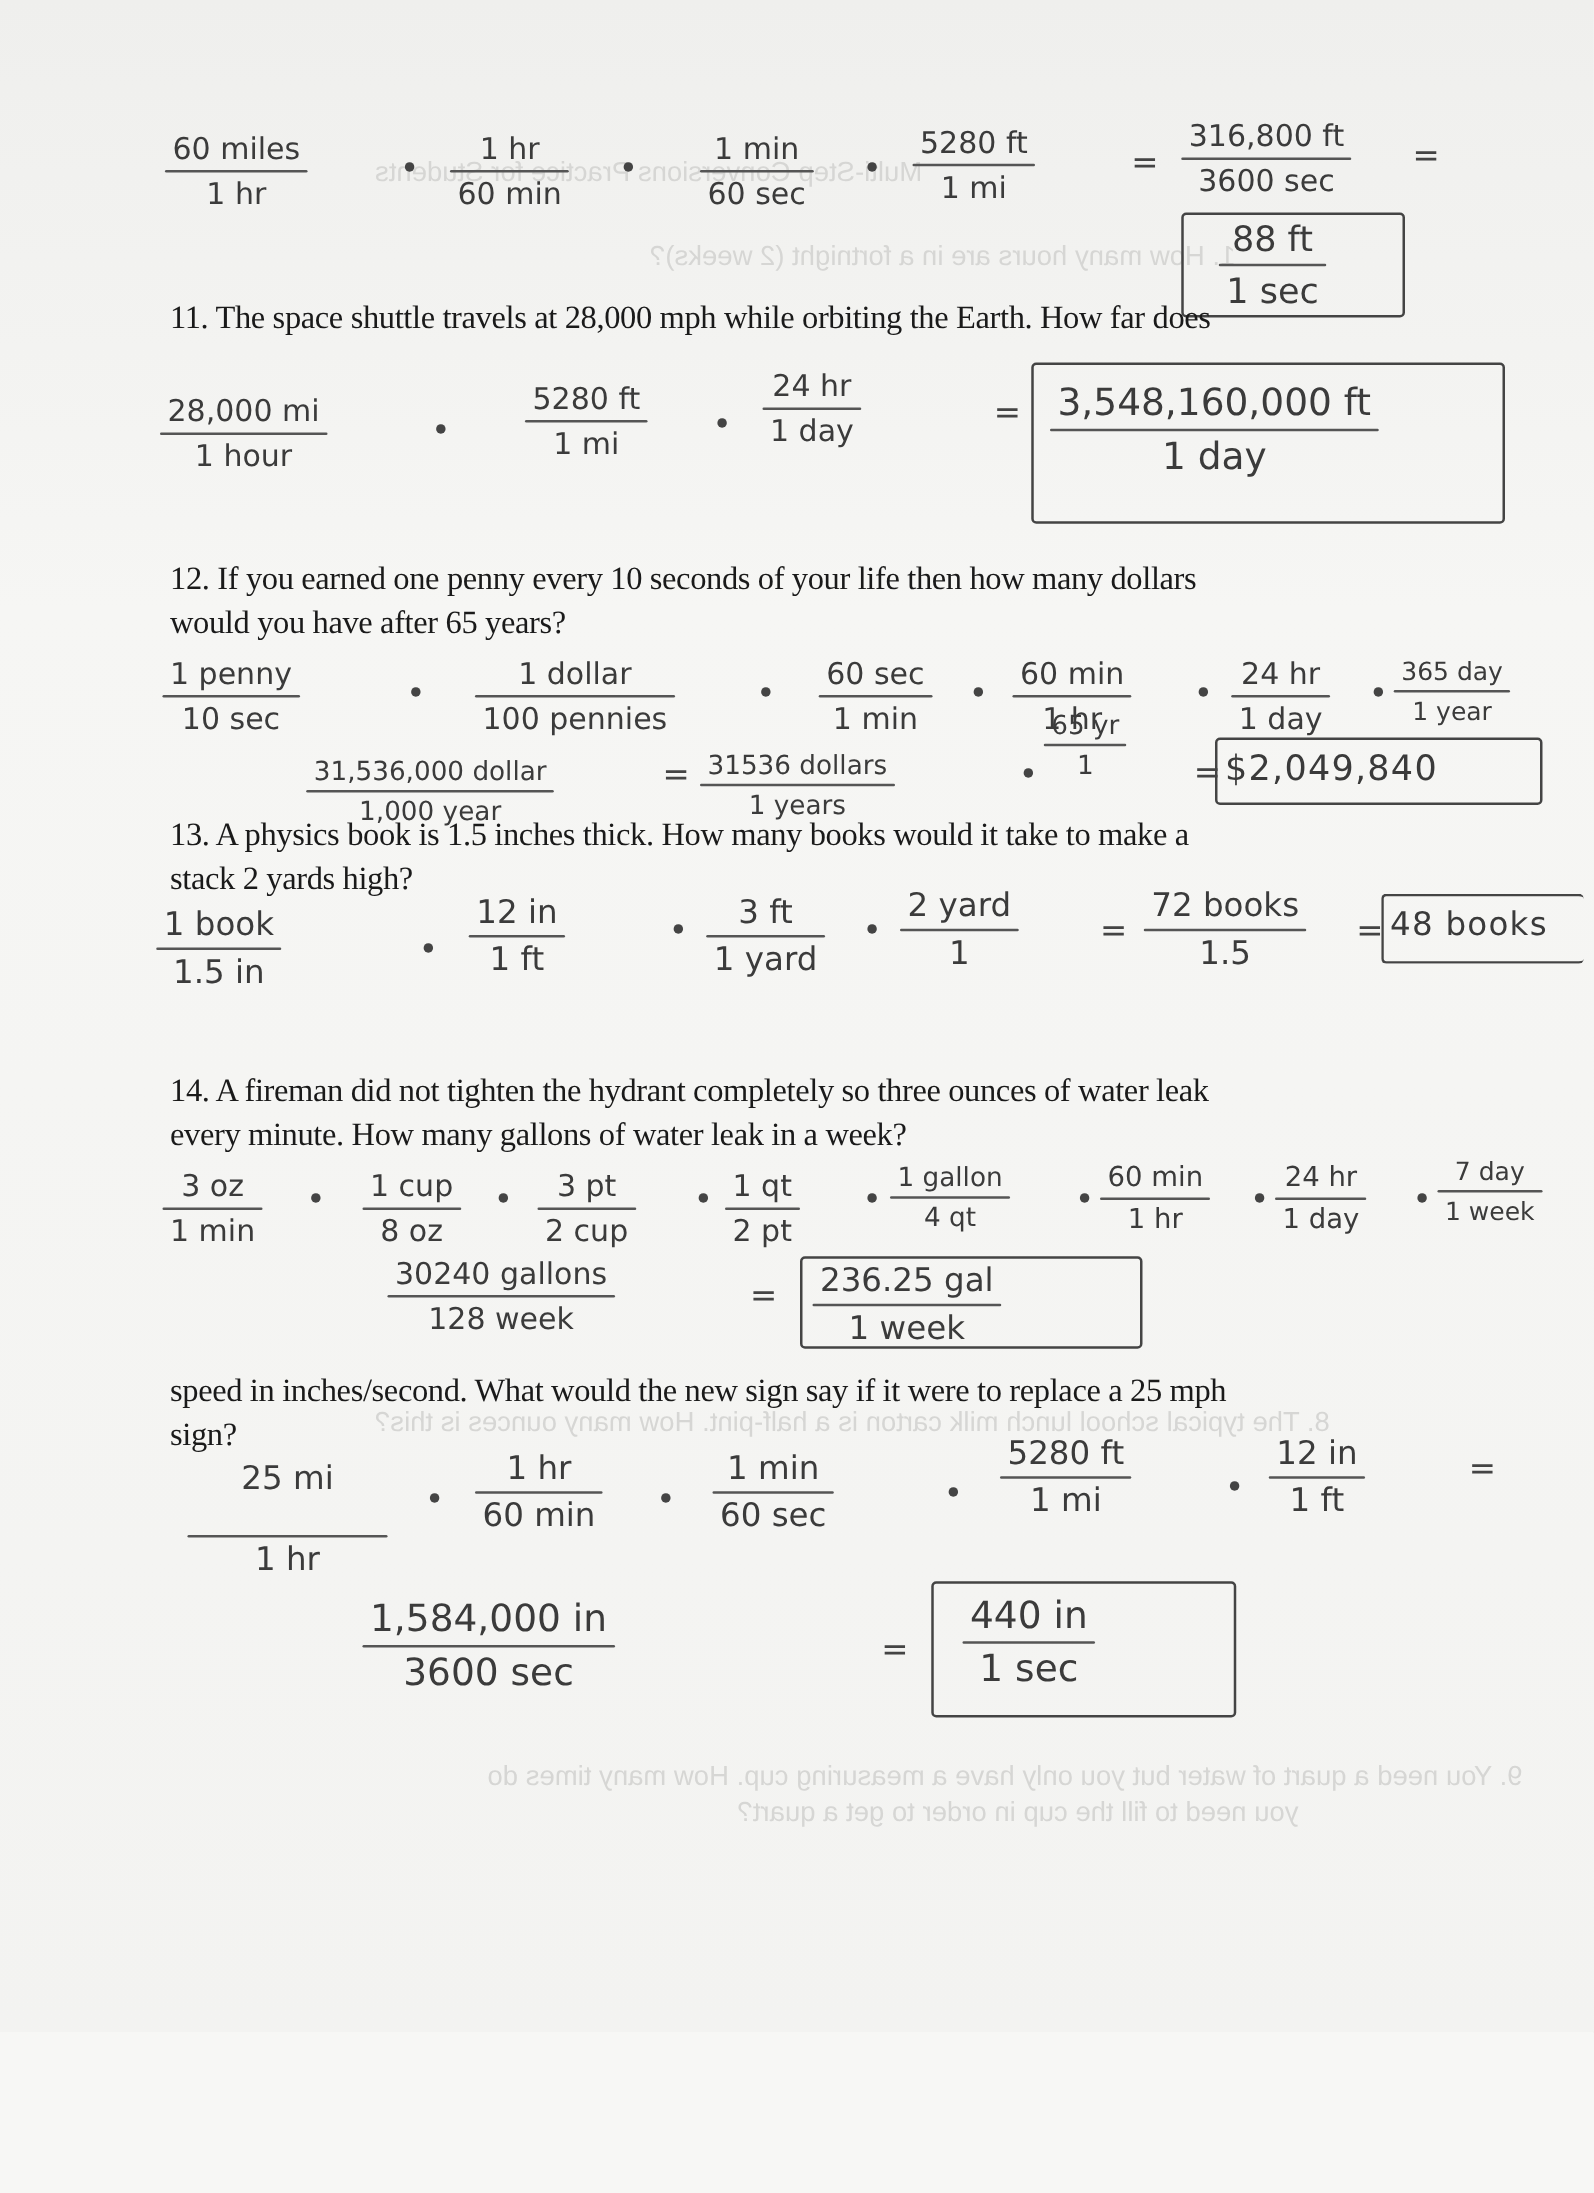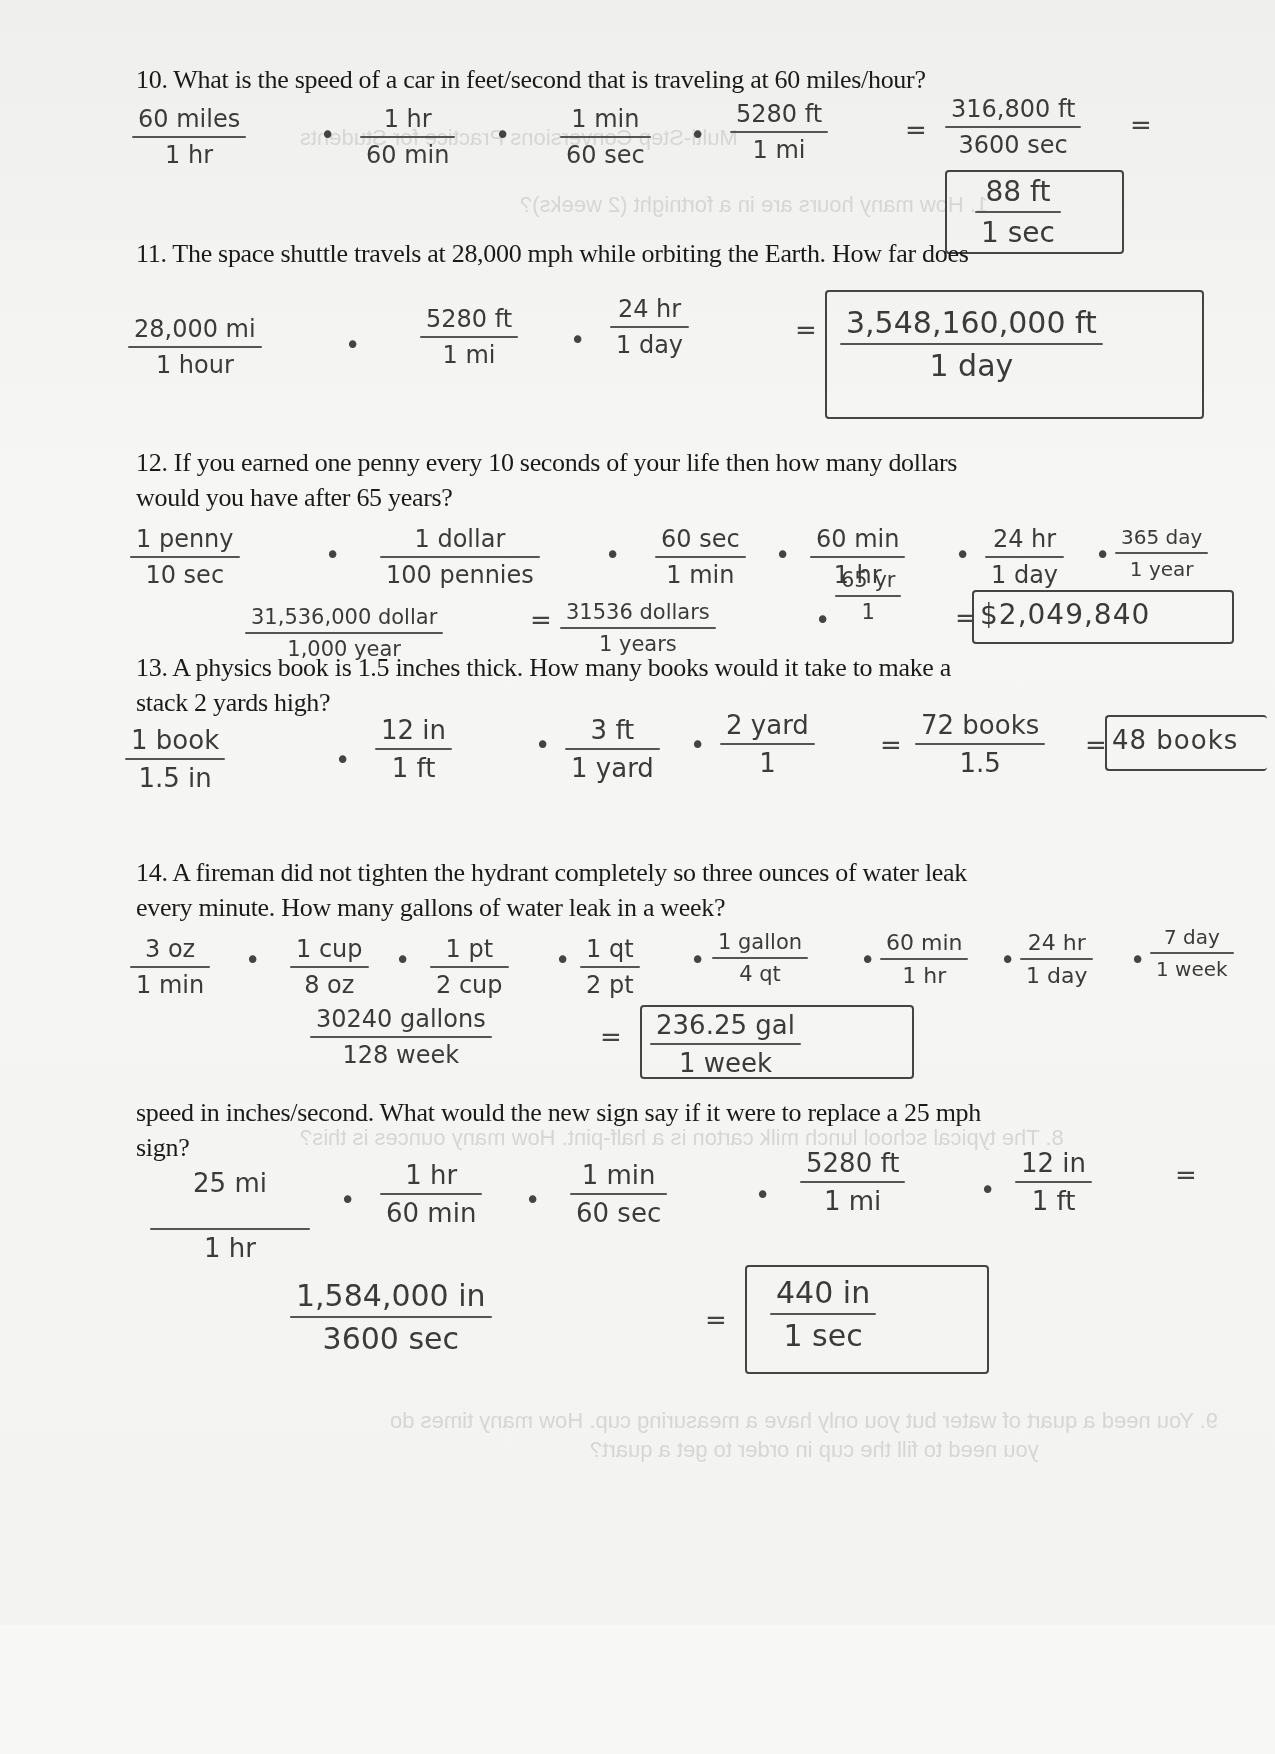--- a/index.html
+++ b/index.html
@@ -38,21 +38,20 @@
 <body>
 
 <div class="page">
 
   <div class="ghost" style="left:300px;top:125px;">Multi-Step Conversions Practice for Students</div>
   <div class="ghost" style="left:520px;top:192px;">1. How many hours are in a fortnight (2 weeks)?</div>
   <div class="ghost" style="left:300px;top:1125px;">8. The typical school lunch milk carton is a half-pint. How many ounces is this?</div>
   <div class="ghost" style="left:390px;top:1408px;">9. You need a quart of water but you only have a measuring cup. How many times do</div>
   <div class="ghost" style="left:590px;top:1437px;">you need to fill the cup in order to get a quart?</div>
 
-  <div class="q" style="top:62px;">10. What is the speed of a car in feet/second that is traveling at 60 miles/hour?</div>
   <div class="frac" style="left:132px;top:105px;">
     <span class="num">60 miles</span>
       <span class="bar"></span>
       <span class="den">1 hr</span>
     </div>
   <div class="op" style="left:320px;top:120px;">•</div>
   <div class="frac" style="left:360px;top:105px;">
     <span class="num">1 hr</span>
       <span class="bar"></span>
       <span class="den">60 min</span>
@@ -210,21 +209,21 @@
       <span class="den">1 min</span>
     </div>
   <div class="op" style="left:245px;top:945px;">•</div>
   <div class="frac" style="left:290px;top:935px;">
     <span class="num">1 cup</span>
       <span class="bar"></span>
       <span class="den">8 oz</span>
     </div>
   <div class="op" style="left:395px;top:945px;">•</div>
   <div class="frac" style="left:430px;top:935px;">
-    <span class="num">1 pt</span>
+    <span class="num">3 pt</span>
       <span class="bar"></span>
       <span class="den">2 cup</span>
     </div>
   <div class="op" style="left:555px;top:945px;">•</div>
   <div class="frac" style="left:580px;top:935px;">
     <span class="num">1 qt</span>
       <span class="bar"></span>
       <span class="den">2 pt</span>
     </div>
   <div class="op" style="left:690px;top:945px;">•</div>

